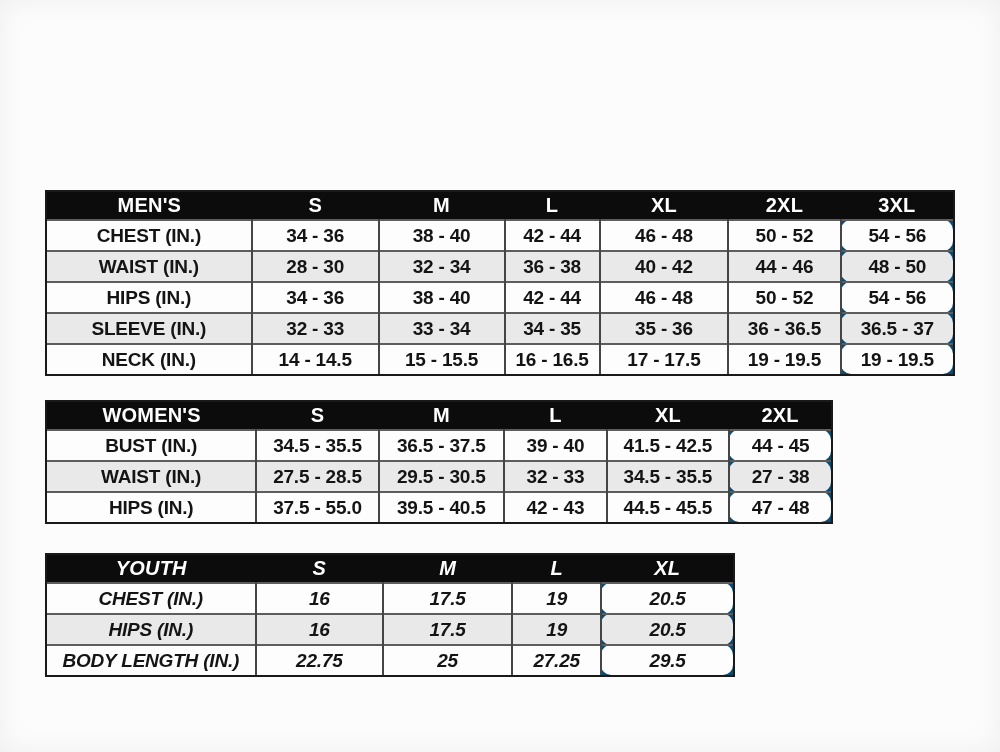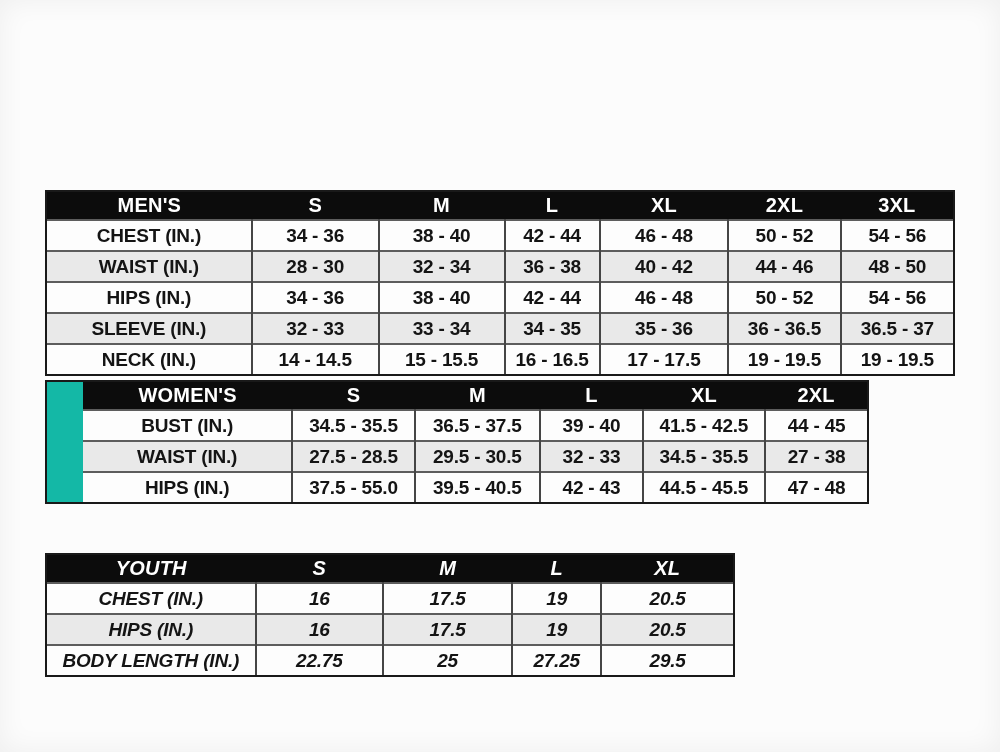--- a/index.html
+++ b/index.html
@@ -31,24 +31,24 @@
   }
   .title-inner {
     display: inline-block;
     transform: scaleX(0.88);
     transform-origin: 50% 50%;
     letter-spacing: -0.5px;
   }
   .size-table {
     position: absolute;
     border: 2px solid #191919;
-    background: #14b8a6;
+    background: #0c4a6e;
   }
   #table-mens   { left: 45px; top: 190px; width: 906px; }
-  #table-womens { left: 45px; top: 380px; width: 784px; padding-left: 36px; }
+  #table-womens { left: 45px; top: 400px; width: 784px; }
   #table-youth  { left: 45px; top: 553px; width: 686px; font-style: italic; }
 
   table {
     border-collapse: collapse;
     width: 100%;
     table-layout: fixed;
   }
   th {
     background: #0c0c0c;
     color: #ffffff;
@@ -68,21 +68,21 @@
     text-align: center;
     vertical-align: middle;
     height: 29px;
     padding: 0 2px;
     border-right: 2px solid #454545;
     border-top: 2px solid #5d5d5d;
     white-space: nowrap;
     overflow: hidden;
     letter-spacing: -0.2px;
   }
-  td:last-child { border-right: none; }
+  td:last-child { border-right: none; border-radius: 10px; }
   tr.row-even td { background: #fdfdfd; }
   tr.row-odd  td { background: #e9e9e9; }
 </style>
 </head>
 <body>
 
 <div class="page">
 
   <section class="size-table" id="table-mens">
       <table>

